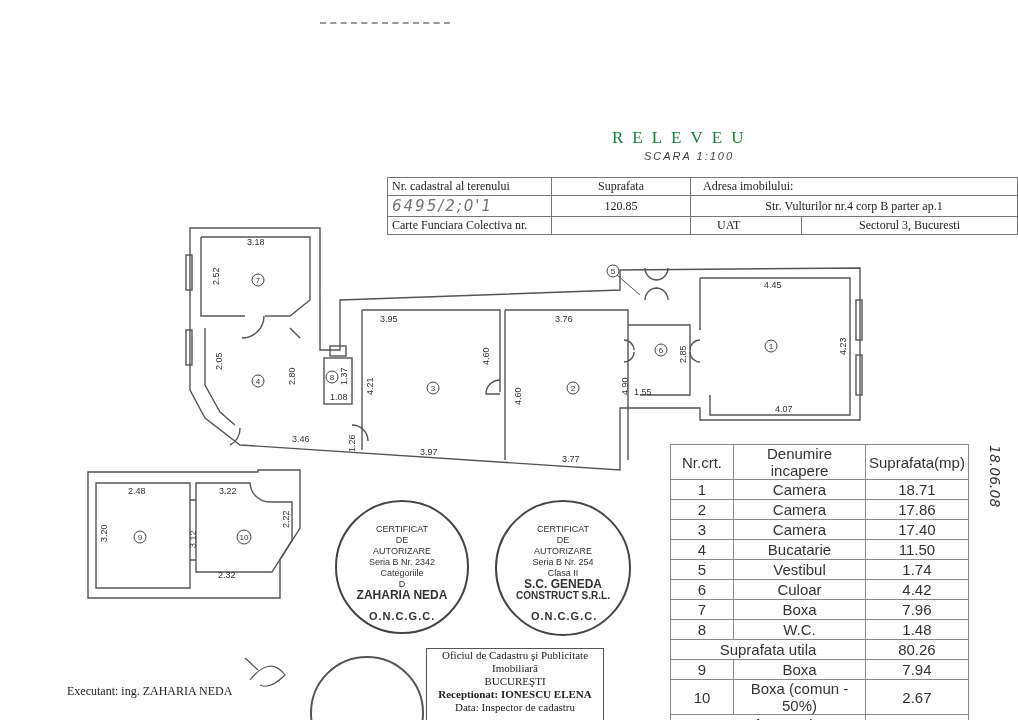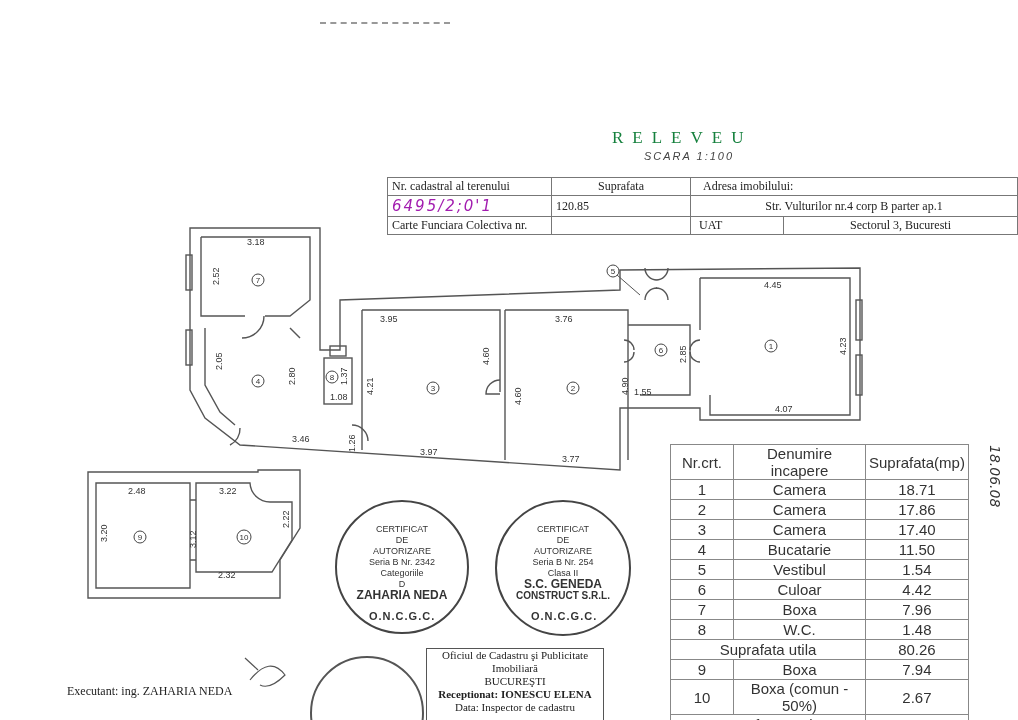--- a/index.html
+++ b/index.html
@@ -3,21 +3,21 @@
 <meta charset="utf-8">
 <style>
   html, body { margin:0; padding:0; }
   body { width:1018px; height:720px; background:#ffffff; position:relative; overflow:hidden;
          font-family:"Liberation Serif", serif; color:#222; }
   .abs { position:absolute; }
   .title { left:612px; top:128px; font-size:17px; letter-spacing:9px; color:#15803d; }
   .scale { left:644px; top:150px; font-size:11px; letter-spacing:2px; font-style:italic; font-family:"Liberation Sans", sans-serif; color:#444; }
   table.hdr { position:absolute; left:387px; top:177px; border-collapse:collapse; font-size:12px; }
   table.hdr td { border:1px solid #777; padding:1px 4px; height:15px; white-space:nowrap; }
-  .cad { font-family:"DejaVu Sans", sans-serif; font-style:italic; font-size:15px; color:#a21caf; letter-spacing:2px; }
+  .cad { font-family:"DejaVu Sans", sans-serif; font-style:italic; font-size:15px; color:#737373; letter-spacing:2px; }
   table.rooms { position:absolute; left:670px; top:444px; border-collapse:collapse; font-family:"Liberation Sans", sans-serif; font-size:15px; color:#333; }
   table.rooms td { border:1px solid #888; text-align:center; height:19px; padding:0 3px; }
   .stamp { position:absolute; border:2px solid #444; border-radius:50%; text-align:center; font-family:"Liberation Sans", sans-serif; color:#333; }
   .stamp .inner { position:absolute; left:0; right:0; font-size:9px; line-height:11px; }
   .stamp .big { font-weight:bold; font-size:12px; }
   .ring { position:absolute; font-size:11px; font-weight:bold; letter-spacing:1px; }
   .footer { font-family:"Liberation Serif", serif; font-size:12px; }
   .ocpi { position:absolute; left:426px; top:648px; width:176px; height:72px; border:1px solid #555; font-size:11px; text-align:center; line-height:13px; }
   svg text { font-family:"Liberation Sans", sans-serif; fill:#333; }
 </style>
@@ -31,27 +31,27 @@
 
 <table class="hdr">
   <tbody>
       <tr>
     <td style="width:155px">Nr. cadastral al terenului</td>
     <td style="width:130px;text-align:center">Suprafata</td>
     <td colspan="2" style="width:320px;padding-left:12px">Adresa imobilului:</td>
   </tr>
   <tr>
     <td class="cad">6495/2;0'1</td>
-    <td style="text-align:left">120.85</td>
+    <td style="text-align:center">120.85</td>
     <td colspan="2" style="text-align:center">Str. Vulturilor nr.4 corp B parter ap.1</td>
   </tr>
   <tr>
     <td>Carte Funciara Colectiva nr.</td>
     <td></td>
-    <td style="width:80px;padding-left:8px">UAT</td>
+    <td style="width:80px;padding-left:26px">UAT</td>
     <td style="text-align:center">Sectorul 3, Bucuresti</td>
   </tr>
 </tbody>
   </table>
 
 <svg class="abs" style="left:0;top:0" width="1018" height="720">
   <g fill="none" stroke="#555" stroke-width="1.4">
 
     <path d="M190 228 L320 228 L320 350 L340 350 L340 300 L620 290 L620 270 L860 268 L860 420 L700 420 L700 408 L620 408 L620 470 L240 445 L205 418 L190 390 Z"></path>
     <path d="M201 237 L310 237 L310 300 L290 316 L265 316"></path>
@@ -173,21 +173,21 @@
         <td>17.40</td>
       </tr>
   <tr>
         <td>4</td>
         <td>Bucatarie</td>
         <td>11.50</td>
       </tr>
   <tr>
         <td>5</td>
         <td>Vestibul</td>
-        <td>1.54</td>
+        <td>1.74</td>
       </tr>
   <tr>
         <td>6</td>
         <td>Culoar</td>
         <td>4.42</td>
       </tr>
   <tr>
         <td>7</td>
         <td>Boxa</td>
         <td>7.96</td>

